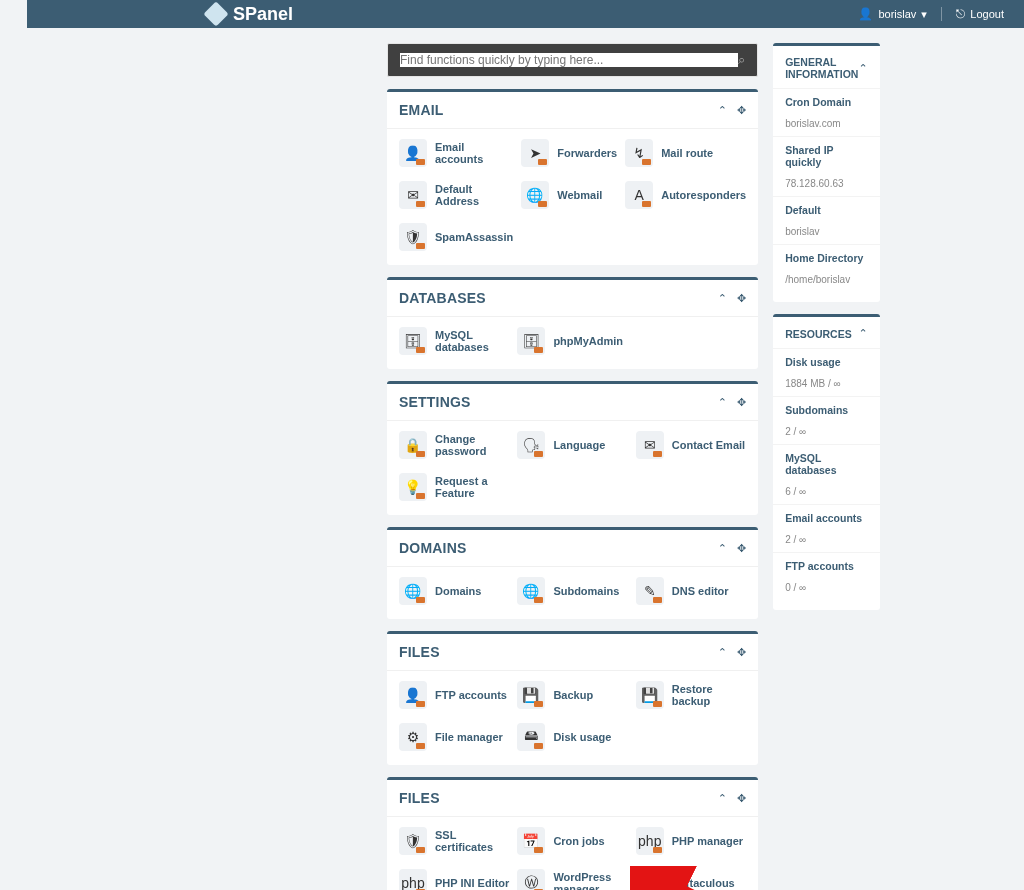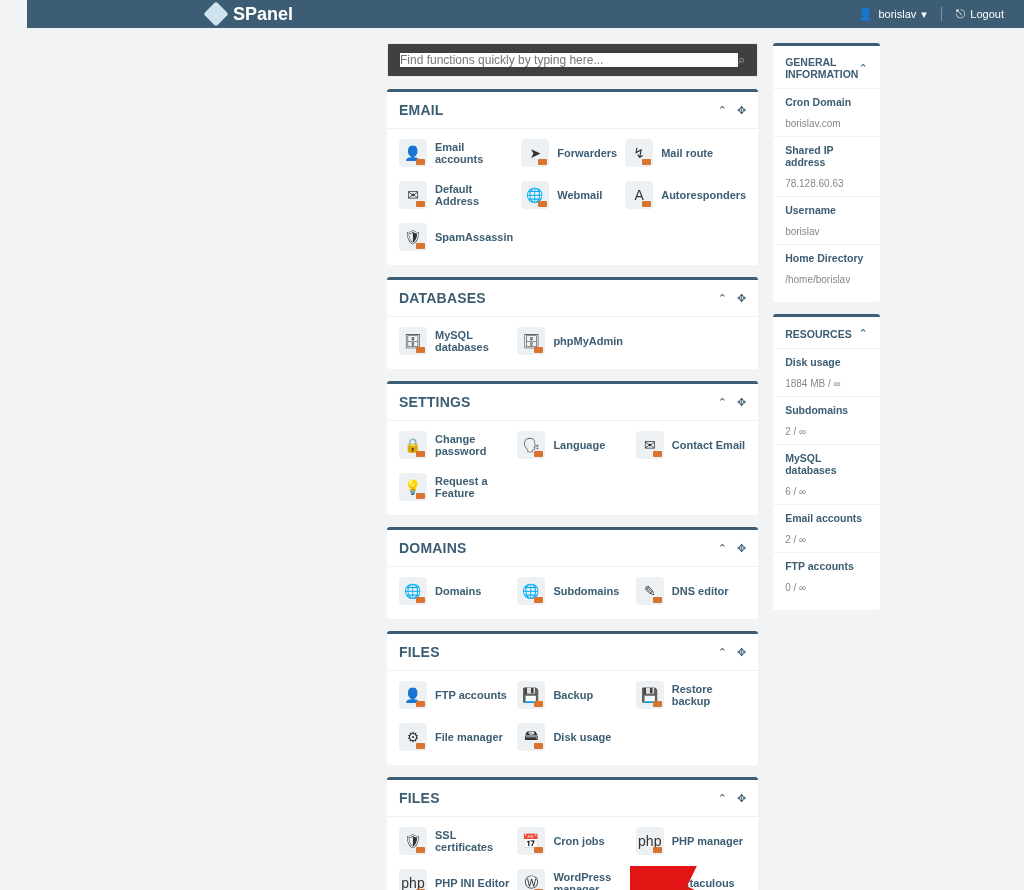--- a/index.html
+++ b/index.html
@@ -273,25 +273,25 @@
     <div class="side-panel">
       <div class="side-head">
         <span class="side-title">GENERAL INFORMATION</span>
         <span class="side-chev">⌃</span>
       </div>
       <div class="info-row">
           <div class="info-lbl">Cron Domain</div>
           <div class="info-val">borislav.com</div>
         </div>
       <div class="info-row">
-          <div class="info-lbl">Shared IP address</div>
+          <div class="info-lbl">Shared IP quickly</div>
           <div class="info-val">78.128.60.63</div>
         </div>
       <div class="info-row">
-          <div class="info-lbl">Username</div>
+          <div class="info-lbl">Default</div>
           <div class="info-val">borislav</div>
         </div>
       <div class="info-row">
           <div class="info-lbl">Home Directory</div>
           <div class="info-val">/home/borislav</div>
         </div>
     </div>
 
     <div class="side-panel">
       <div class="side-head">

